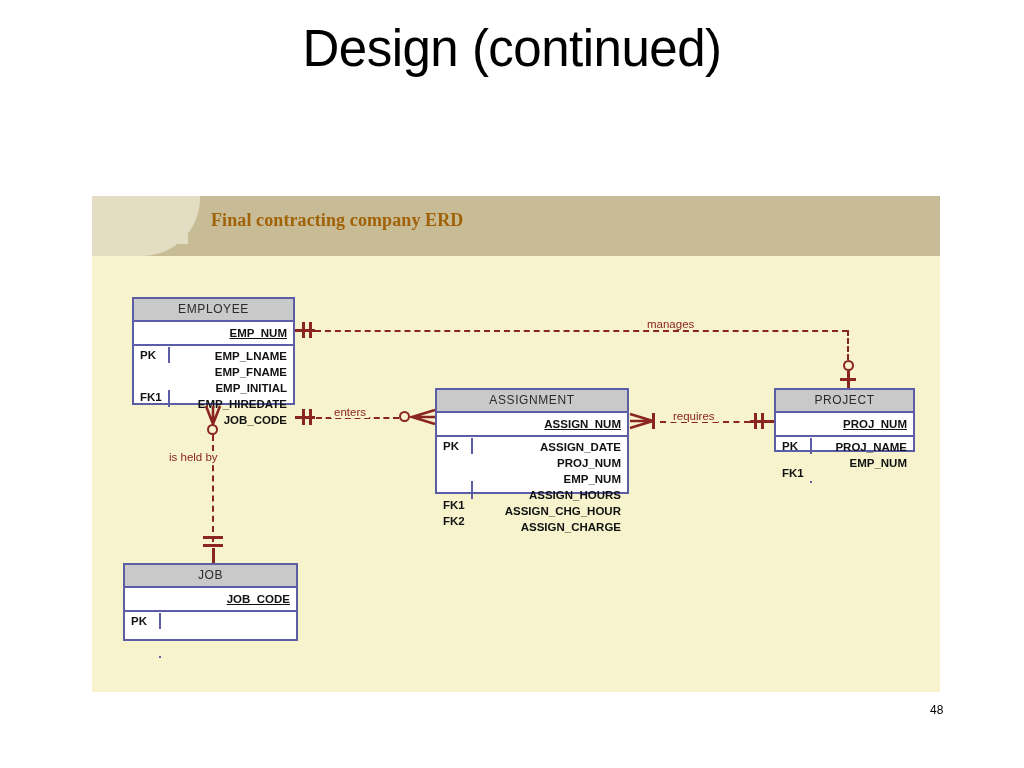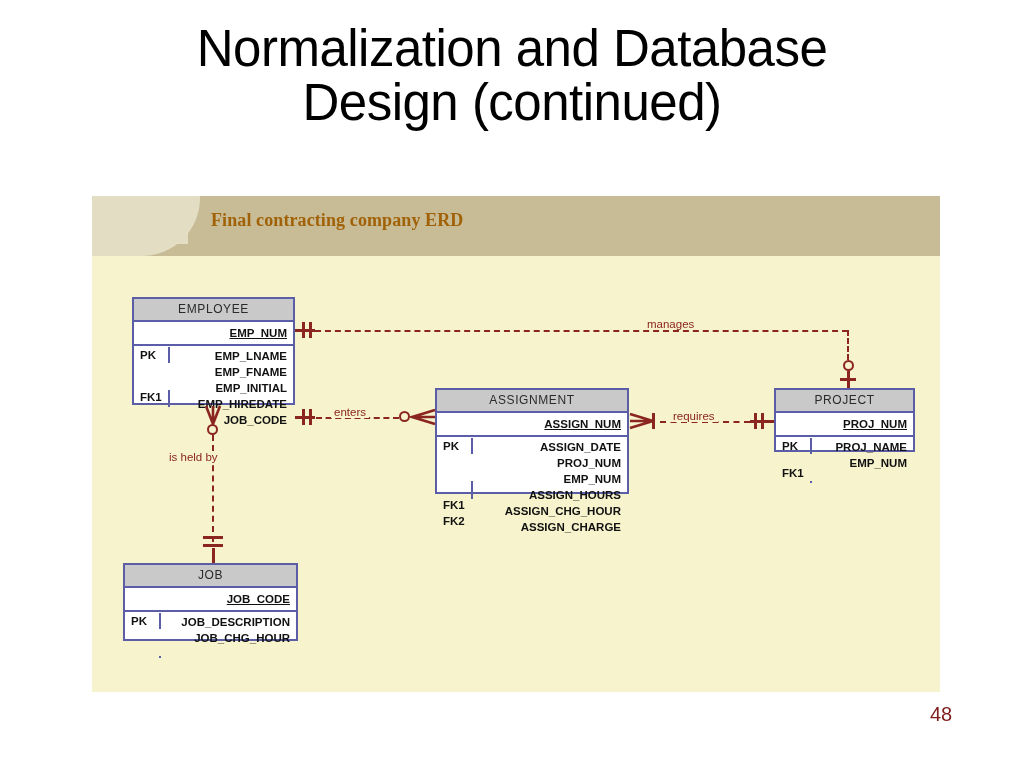--- a/index.html
+++ b/index.html
@@ -83,28 +83,27 @@
     position:absolute;font-size:11.5px;color:#8b2520;
     white-space:nowrap;background:#f6f3cd;padding:0 3px;
   }
   .sym{position:absolute;}
   .bar{position:absolute;width:2.5px;background:#8b2520;}
   .circ{
     position:absolute;width:11px;height:11px;border-radius:50%;
     border:2.5px solid #8b2520;background:#f6f3cd;box-sizing:border-box;
   }
   .pagenum{
-    position:absolute;left:930px;top:703px;font-size:20px;color:#7f1d1d;
+    position:absolute;left:930px;top:703px;font-size:12px;color:#000000;
   }
 </style>
 </head>
 <body>
 
 <div class="slide-title">
-  <div>Normalization and Database</div>
   <div>Design (continued)</div>
 </div>
 
 <div class="figure">
 
   <div class="fig-band"></div>
   <div class="fig-corner"></div>
   <div class="fig-corner2"></div>
 
   <div class="fig-caption">Final contracting company ERD</div>
@@ -187,24 +186,20 @@
       <div class="ent-sec pkrow">
         <div class="ent-key pkrow">
             <span>PK</span>
           </div>
         <div class="ent-fields">
           <div class="pk-field">JOB_CODE</div>
         </div>
       </div>
       <div class="ent-sec last" style="height:35px;">
         <div class="ent-key"></div>
-        <div class="ent-fields">
-          <div>JOB_DESCRIPTION</div>
-          <div>JOB_CHG_HOUR</div>
-        </div>
       </div>
     </div>
 
     <div class="hsol" style="left:203px;top:73px;width:20px;"></div>
     <div class="bar" style="left:210px;top:66px;height:16px;"></div>
     <div class="bar" style="left:217px;top:66px;height:16px;"></div>
     <div class="hdash" style="left:223px;top:74px;width:533px;"></div>
     <div class="hdash" style="left:790px;top:74px;width:==0px;"></div>
     <div class="vdash" style="left:755px;top:74px;height:30px;"></div>
     <div class="circ" style="left:751px;top:104px;"></div>

